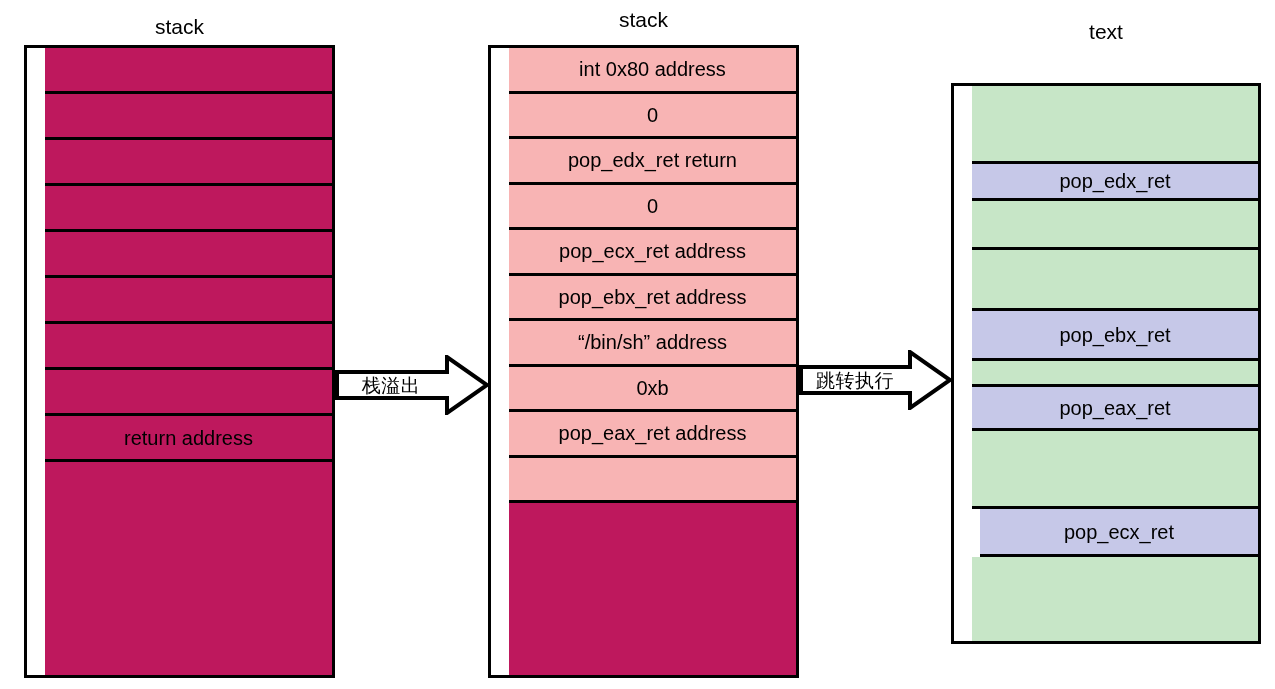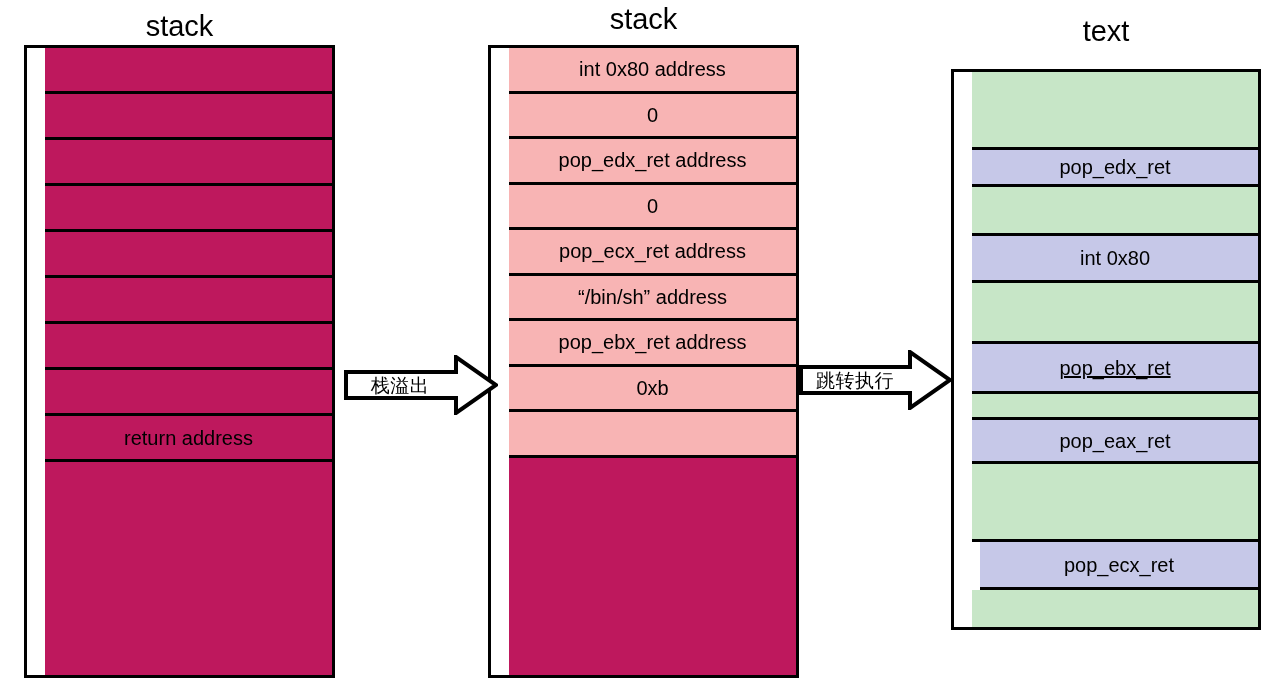--- a/index.html
+++ b/index.html
@@ -12,21 +12,21 @@
     height: 689px;
     position: relative;
     overflow: hidden;
     font-family: "Liberation Sans", "DejaVu Sans", sans-serif;
     color: #000000;
   }
 
   .col-title {
     position: absolute;
     text-align: center;
-    font-size: 29px;
+    font-size: 21px;
     line-height: 21px;
     color: #000;
     white-space: nowrap;
   }
 
   
   .stack-col {
     position: absolute;
     box-sizing: border-box;
     border: 3px solid #000;
@@ -69,21 +69,21 @@
     top: 45px;
     width: 311px;
     height: 633px;
   }
   #mid-col .cell { height: 45.5px; flex: 0 0 45.5px; }
   #mid-col .cell.filler { flex: 1 1 auto; height: auto; }
 
   
   #right-col {
     left: 951px;
-    top: 69px;
+    top: 83px;
     width: 310px;
     height: 561px;
   }
 
   
   .arrow-wrap {
     position: absolute;
     height: 60px;
   }
   .arrow-svg { display: block; }
@@ -95,21 +95,21 @@
     height: 60px;
     display: flex;
     align-items: center;
     justify-content: center;
     font-size: 19px;
     line-height: 19px;
     color: #000;
     white-space: nowrap;
     letter-spacing: 0.5px;
   }
-  #arrow1 { left: 344px; top: 355px; width: 154px; }
+  #arrow1 { left: 335px; top: 355px; width: 154px; }
   #arrow2 { left: 799px; top: 350px; width: 153px; }
 </style>
 </head>
 <body>
 
 <div class="col-title" style="left:24px; top:16px; width:311px;">stack</div>
 
 <div class="col-title" style="left:488px; top:9px; width:311px;">stack</div>
 
 <div class="col-title" style="left:951px; top:9px; width:310px;margin-top:12px;">text</div>
@@ -123,37 +123,37 @@
   <div class="cell orange"></div>
   <div class="cell orange"></div>
   <div class="cell orange"></div>
   <div class="cell orange">return address</div>
   <div class="cell orange filler"></div>
 </div>
 
 <div class="stack-col" id="mid-col">
   <div class="cell pink">int 0x80 address</div>
   <div class="cell pink">0</div>
-  <div class="cell pink">pop_edx_ret address</div>
+  <div class="cell pink">pop_edx_ret return</div>
   <div class="cell pink">0</div>
   <div class="cell pink">pop_ecx_ret address</div>
+  <div class="cell pink">pop_ebx_ret address</div>
   <div class="cell pink">“/bin/sh” address</div>
-  <div class="cell pink">pop_ebx_ret address</div>
   <div class="cell pink">0xb</div>
+  <div class="cell pink">pop_eax_ret address</div>
   <div class="cell pink"></div>
   <div class="cell orange filler"></div>
 </div>
 
 <div class="stack-col" id="right-col">
   <div class="cell green" style="flex:0 0 78px;"></div>
   <div class="cell purple" style="flex:0 0 37px;">pop_edx_ret</div>
   <div class="cell green" style="flex:0 0 49px;"></div>
-  <div class="cell purple" style="flex:0 0 47px;">int 0x80</div>
   <div class="cell green" style="flex:0 0 61px;"></div>
-  <div class="cell purple" style="flex:0 0 50px;text-decoration:underline;">pop_ebx_ret</div>
+  <div class="cell purple" style="flex:0 0 50px;">pop_ebx_ret</div>
   <div class="cell green" style="flex:0 0 26px;"></div>
   <div class="cell purple" style="flex:0 0 44px;">pop_eax_ret</div>
   <div class="cell green" style="flex:0 0 78px;"></div>
   <div class="cell purple" style="flex:0 0 48px;margin-left:8px;">pop_ecx_ret</div>
   <div class="cell green" style="flex:1 1 auto;"></div>
 </div>
 
 <div class="arrow-wrap" id="arrow1">
   <svg class="arrow-svg" width="154" height="60" viewBox="0 0 154 60">
     <path d="M2,17 L112,17 L112,2 L152,30 L112,58 L112,43 L2,43 Z" fill="#ffffff" stroke="#000000" stroke-width="4" stroke-linejoin="miter"></path>

